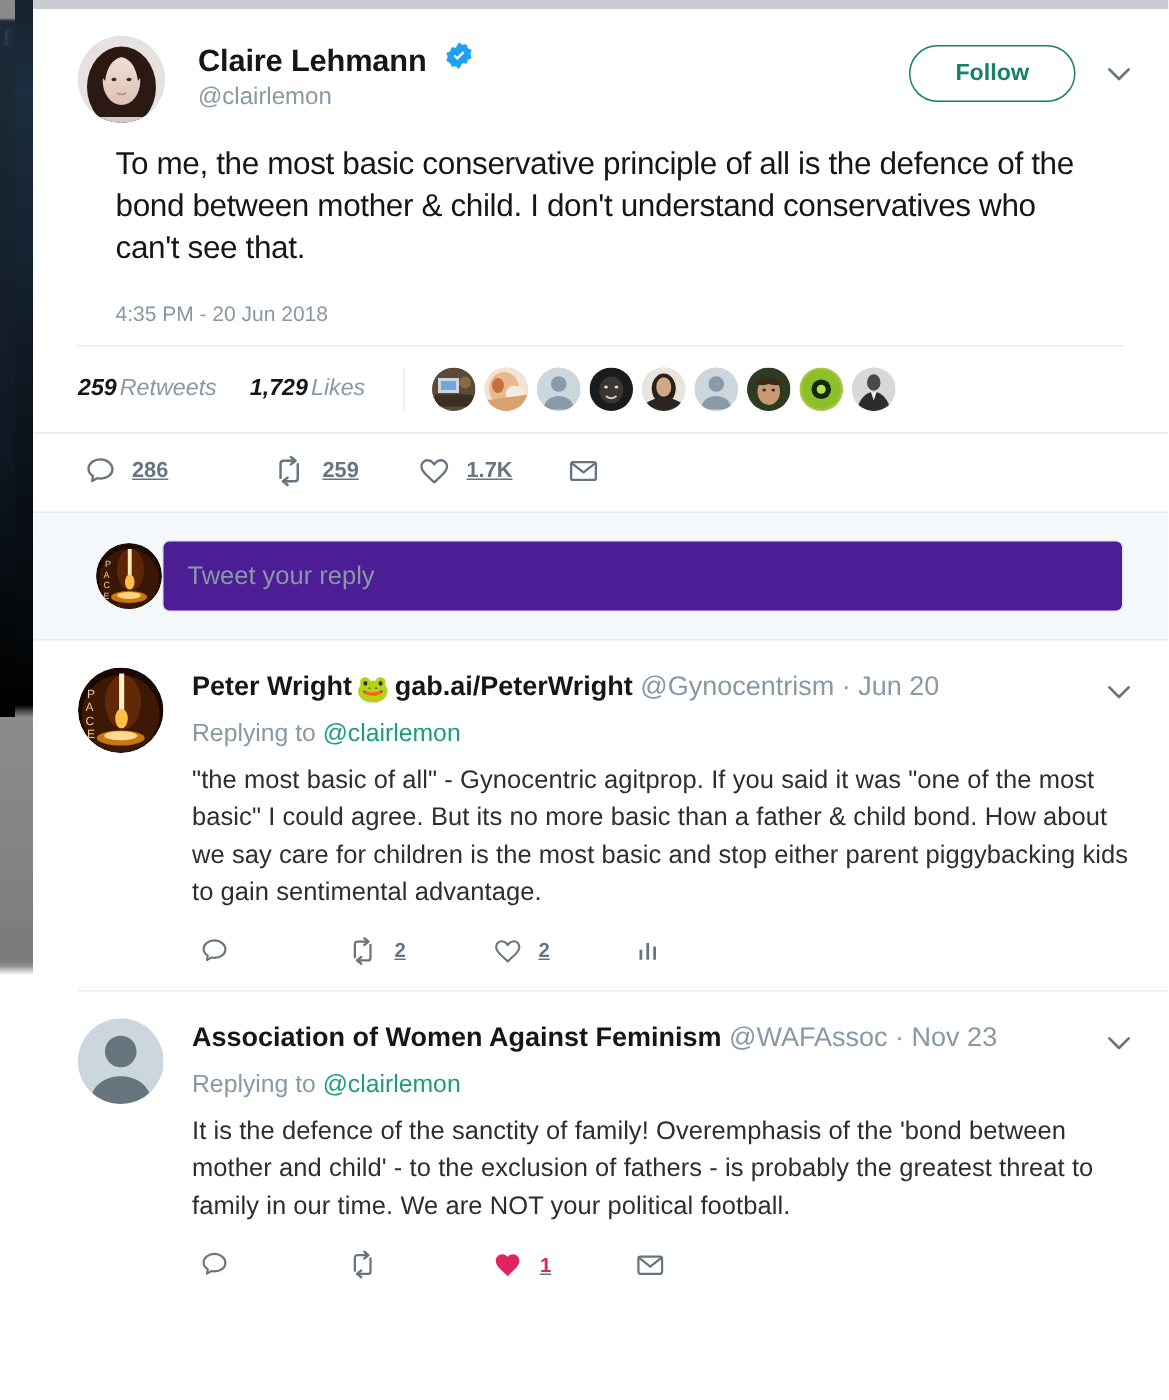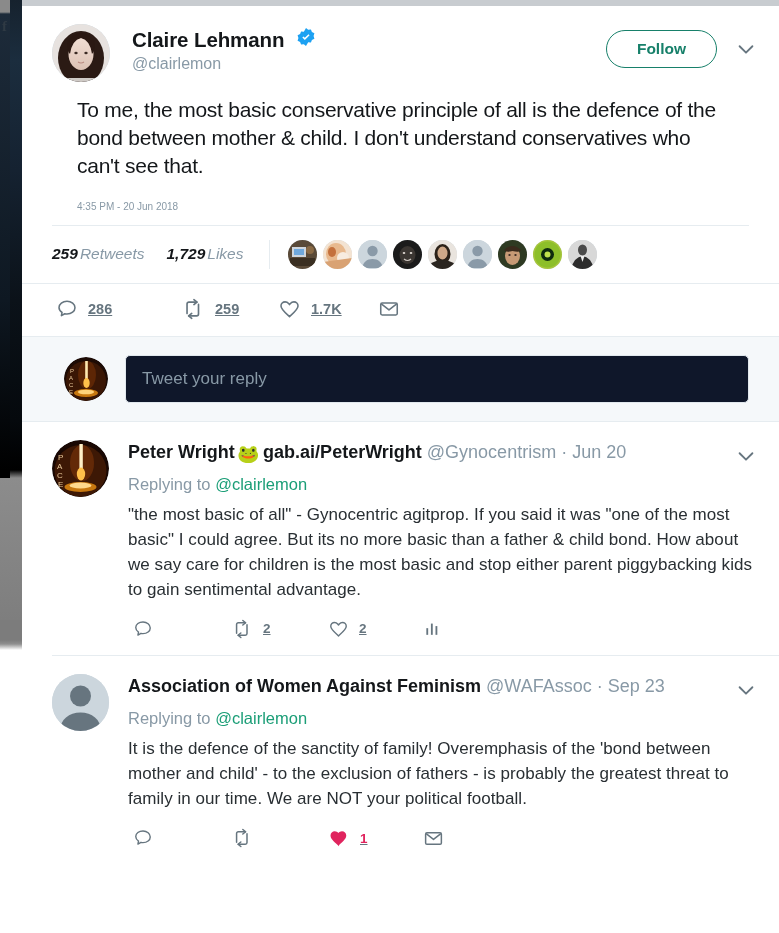--- a/index.html
+++ b/index.html
@@ -76,21 +76,21 @@
     display: flex; align-items: center; justify-content: center;
   }
 
   .tweet-text {
     padding: 14px 55px 0 55px;
     font-size: 21px; line-height: 1.345; color: #14171a;
     font-weight: 400; letter-spacing: -0.25px;
     font-family: "Liberation Sans", sans-serif;
   }
   .tweet-time {
-    padding: 20px 55px 0 55px; font-size: 10px; color: #8899a6;
+    padding: 20px 55px 0 55px; font-size: 14px; color: #8899a6;
   }
 
   .hr { height: 1px; background: #e6ecf0; margin: 13px 30px 0 30px; }
   .hr-full { height: 1px; background: #e6ecf0; }
 
   .stats-row { display: flex; align-items: center; padding: 14px 30px 14px 30px; }
   .stat { font-size: 15.5px; color: #8899a6; margin-right: 22px; white-space: nowrap; font-style: italic; }
   .stat b { color: #14171a; font-weight: 700; margin-right: 2px; }
   .facepile { display: flex; align-items: center; border-left: 1px solid #e6ecf0; padding-left: 18px; margin-left: 4px; }
   .facepile .fp { width: 29px; height: 29px; border-radius: 50%; margin-right: 6px; overflow: hidden; background: #ccd6dd; }
@@ -101,21 +101,21 @@
   .action .cnt { font-size: 14.5px; font-weight: 700; margin-left: 10px; color: #66757f; }
   .action.liked .cnt { color: #e0245e; }
 
   
   .composer {
     background: #f5f8fa; border-top: 1px solid #e6ecf0; border-bottom: 1px solid #e6ecf0;
     display: flex; align-items: center; padding: 18px 30px 18px 42px;
   }
   .composer .avatar { width: 44px; height: 44px; flex: 0 0 44px; }
   .composer-input {
-    flex: 1 1 auto; margin-left: 17px; background: #0f172a;
+    flex: 1 1 auto; background: #4c1d95;
     border: 1px solid #e1e8ed; border-radius: 5px;
     padding: 13px 16px; font-size: 17px; color: #8899a6;
     font-family: "Liberation Sans", sans-serif; outline: none;
   }
   .composer-input::placeholder { color: #8899a6; opacity: 1; }
 
   
   .reply { display: flex; padding: 18px 20px 0 30px; position: relative; }
   .reply .avatar { width: 57px; height: 57px; flex: 0 0 57px; }
   .reply-body { flex: 1 1 auto; margin-left: 19px; min-width: 0; padding-top: 2px; }
@@ -426,21 +426,21 @@
           <circle cx="28.5" cy="22" r="10.5" fill="#67757f"></circle>
           <path d="M8 57c0-11.5 9.2-18.5 20.5-18.5S49 45.5 49 57z" fill="#67757f"></path>
         </svg>
       </div>
       <div class="reply-body">
         <div class="reply-headline">
           <div class="who">
             <span class="rname">Association of Women Against Feminism</span>
             <span class="rhandle">@WAFAssoc</span>
             <span class="rdot">·</span>
-            <span class="rdate">Sep 23</span>
+            <span class="rdate">Nov 23</span>
           </div>
           <span class="caret-btn">
             <svg width="22" height="22" viewBox="0 0 24 24">
                 <path d="M5 9l7 7 7-7" stroke="#66757f" stroke-width="2" fill="none" stroke-linecap="round" stroke-linejoin="round"></path>
               </svg>
           </span>
         </div>
         <div class="replying">
           <span>Replying to</span>
           <span class="mention">@clairlemon</span>

